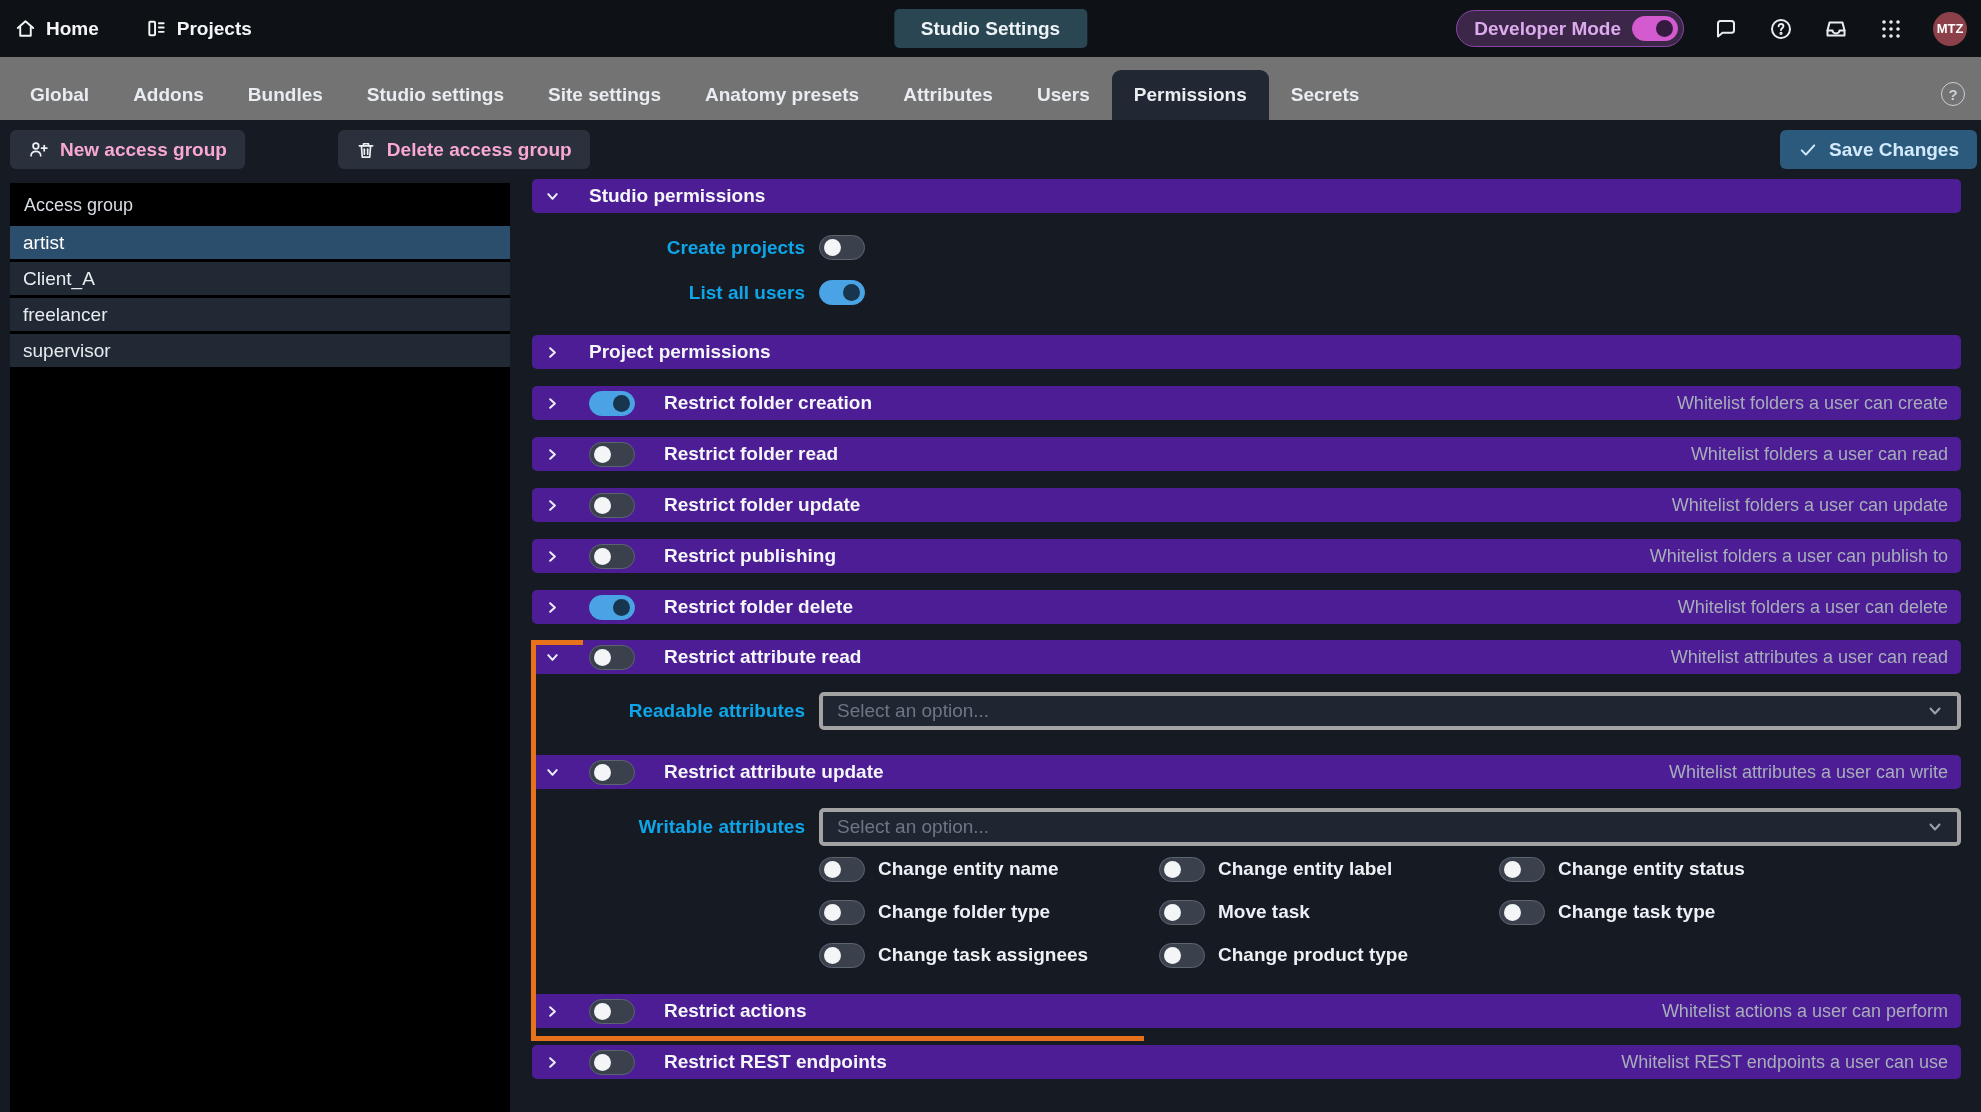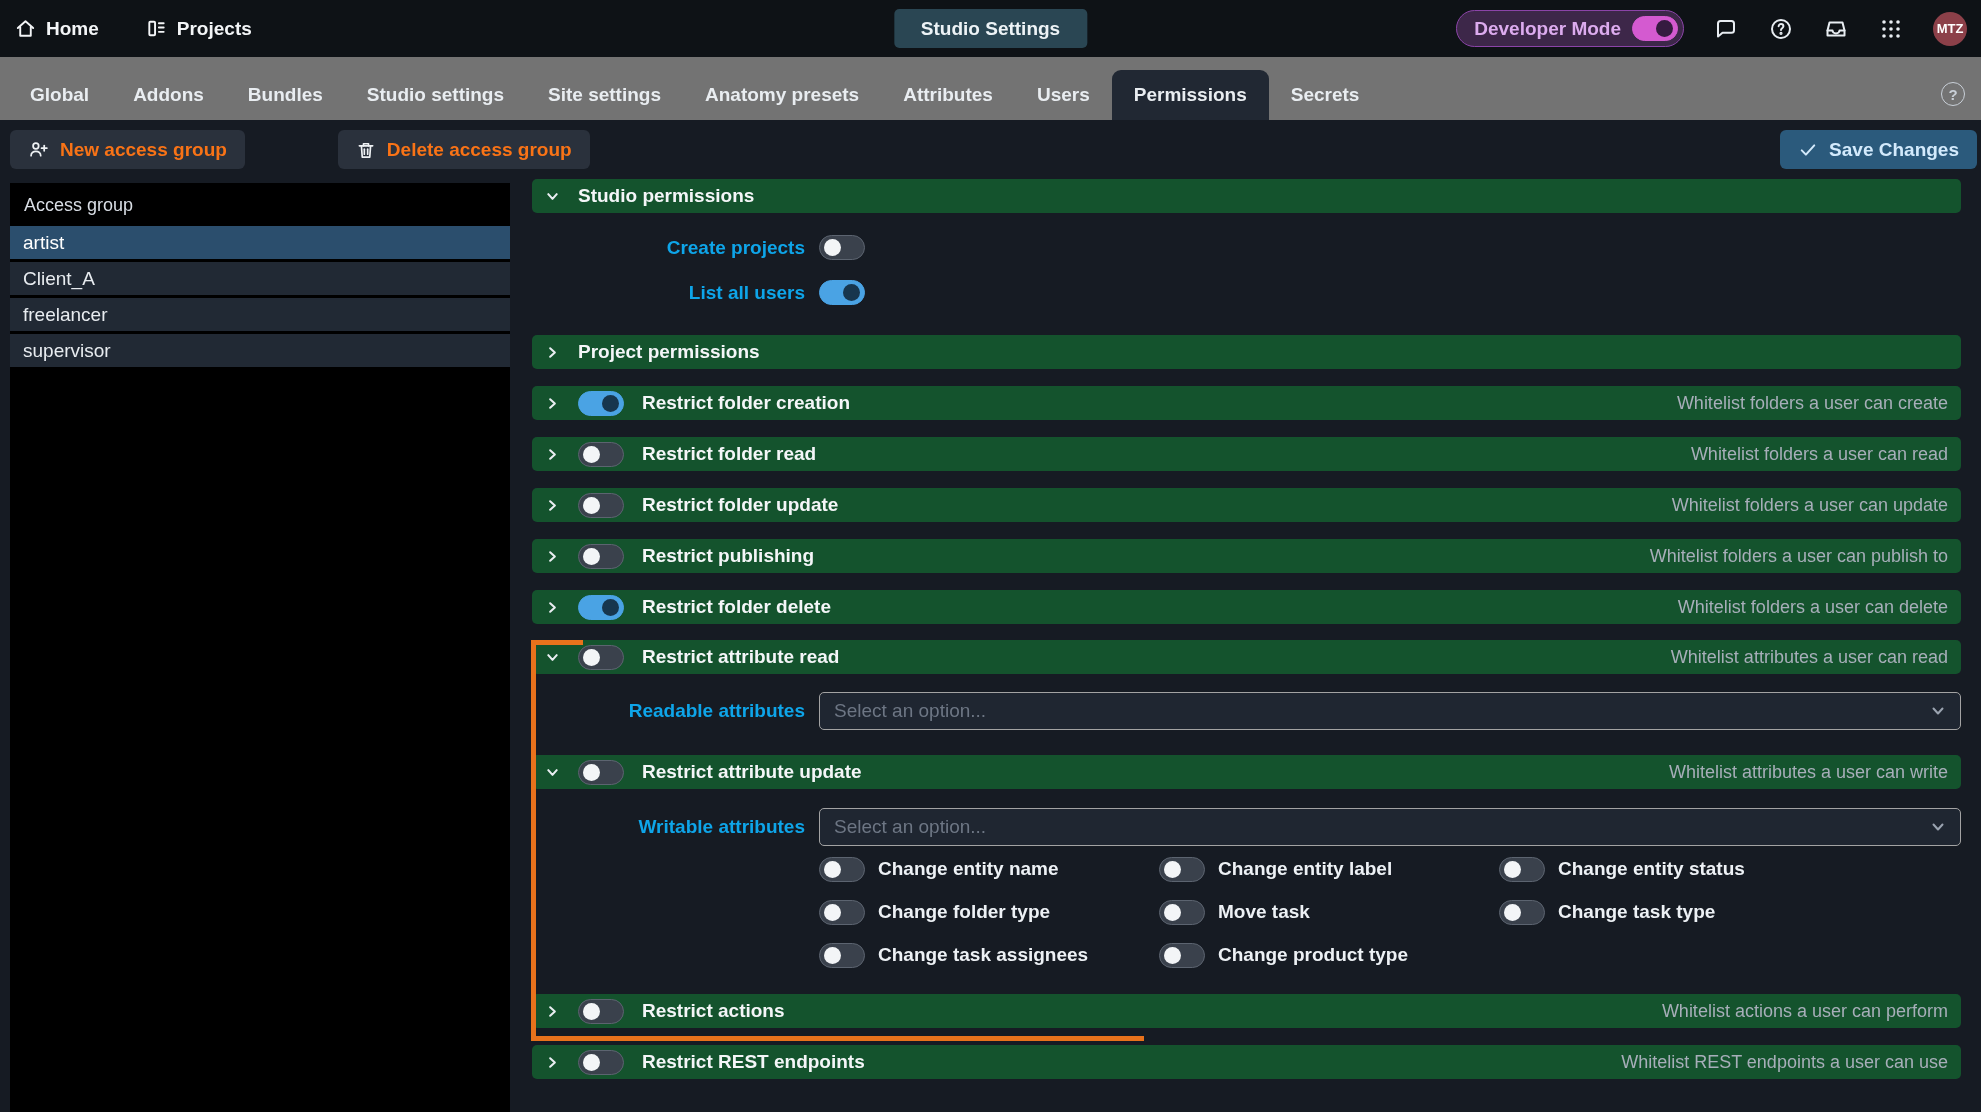--- a/index.html
+++ b/index.html
@@ -42,43 +42,43 @@
   .tab.active { background:#212833; border-radius:9px 9px 0 0; }
   .tab-help {
     margin-left:auto; margin-right:16px; margin-bottom:14px; width:24px; height:24px;
     border:1.7px solid #c9d0d8; border-radius:50%; color:#c9d0d8; font-size:15px; font-weight:700;
     display:flex; align-items:center; justify-content:center; cursor:pointer;
   }
 
   
   .toolbar { height:59px; display:flex; align-items:center; padding:0 4px 0 10px; }
   .btn {
-    height:39px; background:#2a313c; border:none; border-radius:6px; color:#f97316;
+    height:39px; background:#2a313c; border:none; border-radius:6px; color:#f9a8d4;
     font-family:inherit; font-size:19px; font-weight:600; padding:0 18px;
     display:flex; align-items:center; gap:11px; cursor:pointer;
   }
   .btn-delete { margin-left:93px; }
   .btn-save { margin-left:auto; background:#2b5a7c; color:#d3eafc; }
 
   
   .main { display:flex; height:933px; }
   .sidebar { width:500px; margin:4px 0 0 10px; background:#000000; display:flex; flex-direction:column; flex:none; }
   .sb-header { padding:12px 14px 10px; font-size:18px; color:#d9dee5; }
   .sb-item {
     height:33px; margin-bottom:3px; display:flex; align-items:center; padding:0 13px;
     font-size:19px; color:#e8ecf0; background:#212934; cursor:pointer;
   }
   .sb-item.selected { background:#2b4e6d; color:#ffffff; }
 
   .content { flex:1; margin:0 20px 0 22px; }
 
   
   .bar {
-    height:34px; background:#14532d; border-radius:5px; display:flex; align-items:center;
-    gap:18px; padding:4px 13px; cursor:pointer;
+    height:34px; background:#4c1d95; border-radius:5px; display:flex; align-items:center;
+    gap:29px; padding:4px 13px; cursor:pointer;
   }
   .bar-title { font-size:19px; font-weight:600; color:#f4f6f8; white-space:nowrap; }
   .bar-hint { margin-left:auto; font-size:18px; color:#a7aeb9; white-space:nowrap; }
   .chev { flex:none; }
 
   
   .toggle {
     width:46px; height:25px; border-radius:13px; background:#3a414c;
     border:1px solid #5c6470; position:relative; flex:none; cursor:pointer;
   }
@@ -89,21 +89,21 @@
   .toggle.on { background:#4aa3e4; border-color:#4aa3e4; }
   .toggle.on::after { left:auto; right:4px; background:#17364e; }
   .toggle.dev { background:#d45ad0; border-color:#d45ad0; }
   .toggle.dev::after { left:auto; right:4px; background:#351b40; }
 
   
   .field-row { display:flex; align-items:center; }
   .field-label { width:273px; text-align:right; font-weight:700; font-size:19px; color:#0ea5e9; flex:none; }
   .field-row .toggle { margin-left:14px; }
   .dropdown {
-    flex:1; margin-left:14px; height:38px; background:#1f2631; border:1px solid #a3a3a3;
+    flex:1; margin-left:14px; height:38px; background:#1f2631; border:4px solid #a3a3a3;
     border-radius:5px; display:flex; align-items:center; padding:0 14px; cursor:pointer;
   }
   .dd-placeholder { color:#6d7684; font-size:19px; flex:1; }
 
   
   .tgrid { margin-left:287px; margin-top:8px; }
   .trow { display:flex; margin-bottom:13px; height:30px; align-items:center; }
   .gcell { width:340px; display:flex; align-items:center; gap:13px; }
   .glabel { font-size:19px; font-weight:600; color:#edf1f5; white-space:nowrap; }
 

